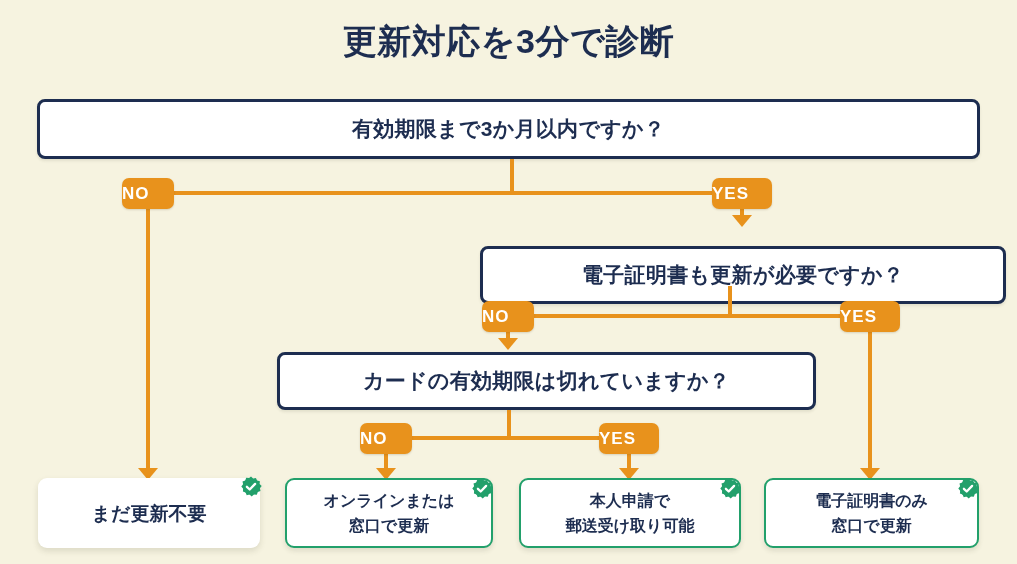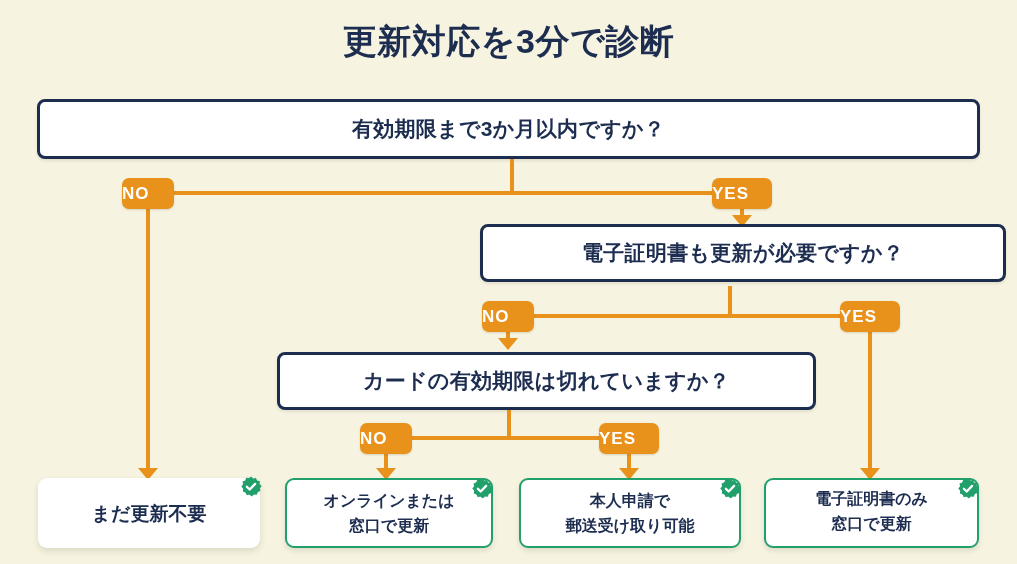--- a/index.html
+++ b/index.html
@@ -46,21 +46,21 @@
     display: flex;
     align-items: center;
     justify-content: center;
     color: #1d2d50;
     font-weight: bold;
     font-size: 21px;
     letter-spacing: 0.3px;
     box-shadow: 0 2px 3px rgba(60,55,30,0.10);
   }
   #q1 { left: 37px;  top: 99px;  width: 943px; height: 60px; }
-  #q2 { left: 480px; top: 224px; width: 526px; height: 58px; align-items: center; }
+  #q2 { left: 480px; top: 246px; width: 526px; height: 58px; align-items: center; }
   #q3 { left: 277px; top: 352px; width: 539px; height: 58px; }
 
   
   .vline {
     position: absolute;
     width: 4px;
     background: #e8921c;
   }
   .hline {
     position: absolute;
@@ -112,21 +112,21 @@
   }
   .rbox.plain {
     border-color: transparent;
     border-width: 0;
     box-shadow: 0 3px 6px rgba(60,55,30,0.14);
     font-size: 19px;
   }
   #r1 { left: 38px;  top: 478px; width: 222px; height: 70px; }
   #r2 { left: 285px; top: 478px; width: 208px; height: 70px; }
   #r3 { left: 519px; top: 478px; width: 222px; height: 70px; }
-  #r4 { left: 764px; top: 478px; width: 215px; height: 70px; font-family: Liberation Mono, monospace; }
+  #r4 { left: 764px; top: 478px; width: 215px; height: 70px; }
 
   .check-badge {
     position: absolute;
     top: -2px;
     right: -2px;
     width: 22px;
     height: 22px;
   }
   .check-badge svg { display: block; }
 

